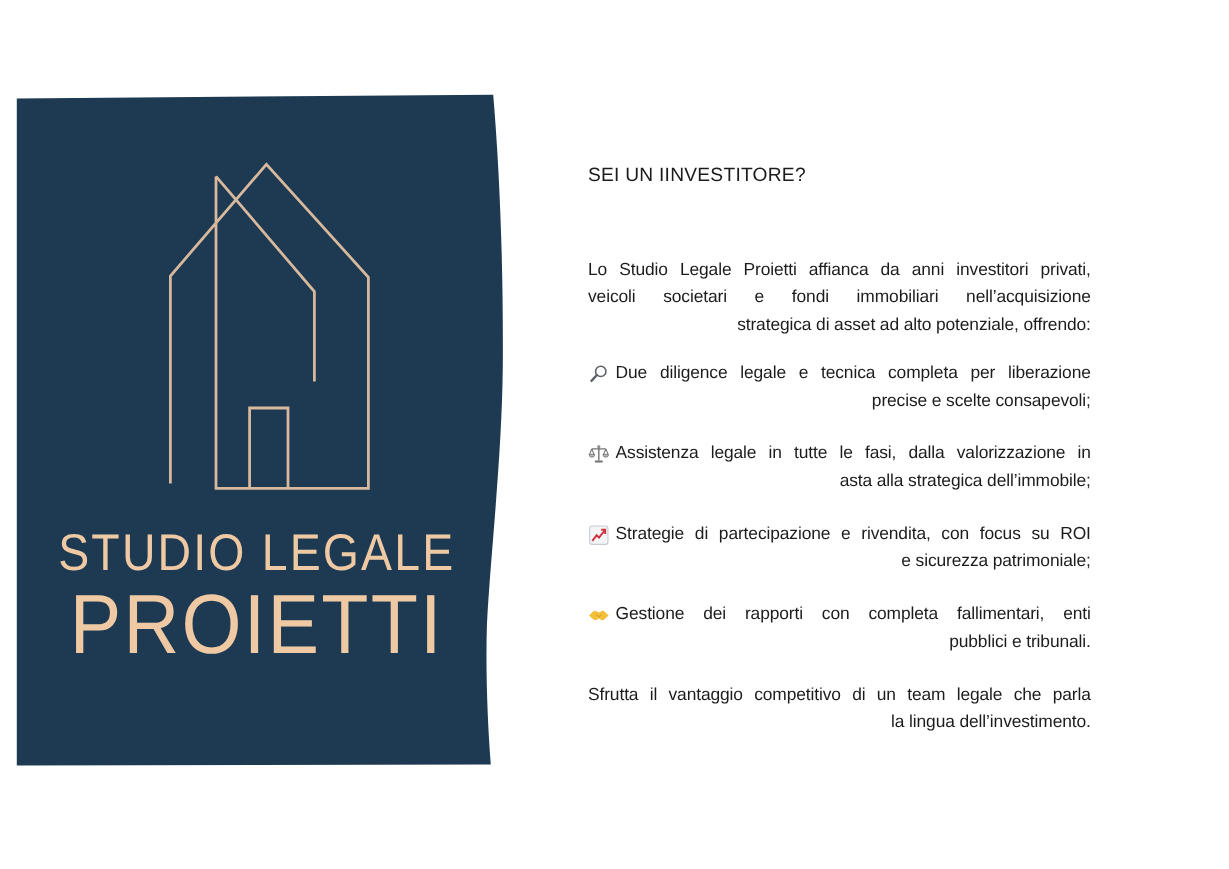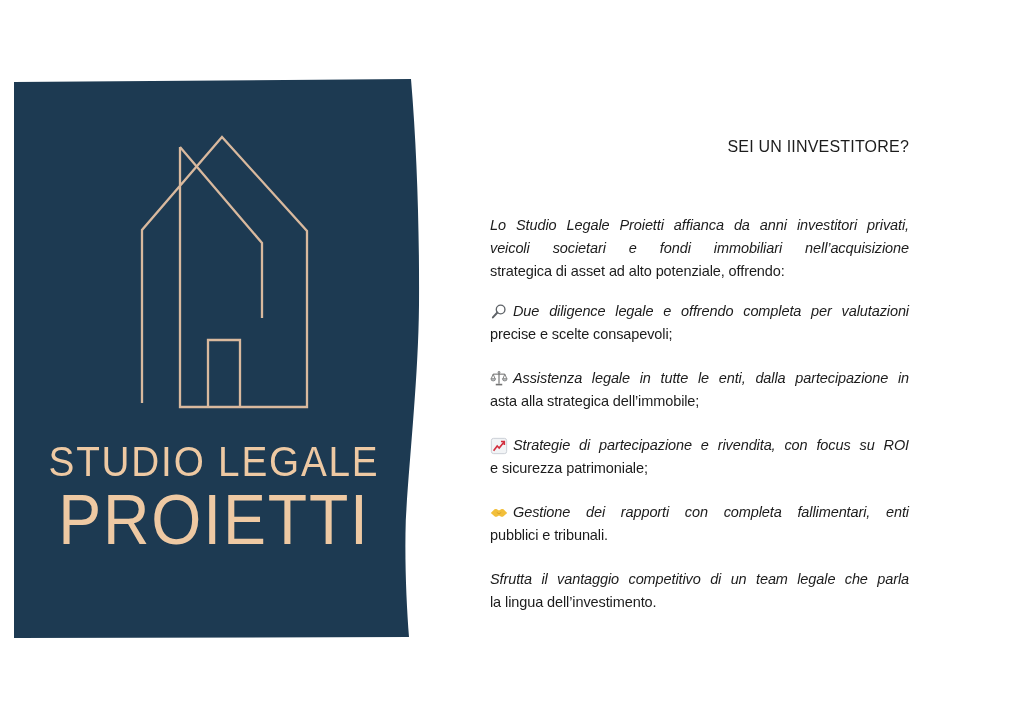--- a/index.html
+++ b/index.html
@@ -44,30 +44,30 @@
     white-space: nowrap;
   }
 
   
   .content {
     position: absolute; left: 490px; top: 135px; width: 419px;
     color: var(--body_text, #1c1c1c);
     font-size: 14.5px; letter-spacing: -0.1px;
   }
   .section-title {
-    text-align: right;
+    text-align: left;
     font-size: 16px; line-height: 23px;
     margin-bottom: 56px;
     letter-spacing: 0.2px;
   }
   .block { position: relative; margin-bottom: 21px; }
   .block.intro { margin-bottom: 17px; }
   .block.closing { margin-bottom: 0; }
-  .line { line-height: 23px; height: 23px; text-align: left; white-space: nowrap; }
-  .line.jline { text-align: justify; text-align-last: justify; white-space: normal; height: 23px; overflow: visible; font-style: italic; }
+  .line { line-height: 23px; height: 23px; text-align: right; white-space: nowrap; }
+  .line.jline { text-align: justify; text-align-last: justify; white-space: normal; height: 23px; overflow: visible; }
   .has-icon .lines .line:first-child { text-indent: 23px; }
   .icon {
     position: absolute; left: 0; top: 3px; width: 18px; height: 18px;
   }
   .icon svg { width: 18px; height: 18px; display: block; }
 
   .mag-stroke { stroke: #5f6368; fill: none; }
   .scale-stroke { stroke: #737373; fill: none; }
   .scale-fill { fill: #b9bcbf; stroke: #737373; }
   .chart-box { fill: #f2f4f6; stroke: #c7ccd2; }
@@ -106,40 +106,40 @@
       </div>
 
     <div class="block has-icon">
       <span class="icon">
         <svg viewBox="0 0 20 20">
           <circle class="mag-stroke" cx="11.8" cy="7.2" r="4.8" stroke-width="1.5"></circle>
           <line class="mag-stroke" x1="8.2" y1="10.6" x2="3.2" y2="16" stroke-width="2.2" stroke-linecap="round"></line>
         </svg>
       </span>
       <div class="lines">
-          <div class="line jline">Due diligence legale e offrendo completa per valutazioni</div>
+          <div class="line jline">Due diligence legale e tecnica completa per liberazione</div>
           <div class="line">precise e scelte consapevoli;</div>
         </div>
     </div>
 
     <div class="block has-icon">
       <span class="icon">
         <svg viewBox="0 0 20 20">
           <line class="scale-stroke" x1="10" y1="3" x2="10" y2="15.2" stroke-width="1.3"></line>
           <line class="scale-stroke" x1="3.5" y1="4.6" x2="16.5" y2="4.6" stroke-width="1.2"></line>
           <circle class="scale-fill" cx="10" cy="2.6" r="1.1" stroke-width="0.8"></circle>
           <path class="scale-stroke" d="M3.5 4.6 L1.4 9.6 M3.5 4.6 L5.6 9.6" stroke-width="1"></path>
           <path class="scale-fill" d="M1 9.6 a2.6 2.6 0 0 0 5.2 0 Z" stroke-width="0.8"></path>
           <path class="scale-stroke" d="M16.5 4.6 L14.4 9.6 M16.5 4.6 L18.6 9.6" stroke-width="1"></path>
           <path class="scale-fill" d="M13.8 9.6 a2.6 2.6 0 0 0 5.2 0 Z" stroke-width="0.8"></path>
           <line class="scale-stroke" x1="6.4" y1="16.2" x2="13.6" y2="16.2" stroke-width="1.8"></line>
         </svg>
       </span>
       <div class="lines">
-          <div class="line jline">Assistenza legale in tutte le enti, dalla partecipazione in</div>
+          <div class="line jline">Assistenza legale in tutte le fasi, dalla valorizzazione in</div>
           <div class="line">asta alla strategica dell’immobile;</div>
         </div>
     </div>
 
     <div class="block has-icon">
       <span class="icon">
         <svg viewBox="0 0 20 20">
           <rect class="chart-box" x="1.5" y="1.5" width="17" height="17" rx="2.5" stroke-width="1"></rect>
           <polyline class="chart-line" points="4,15.2 8,10 10.2,12.2 15.8,5.2" stroke-width="1.8"></polyline>
           <polyline class="chart-line" points="12.2,5 15.9,5 15.9,8.8" stroke-width="1.8"></polyline>

